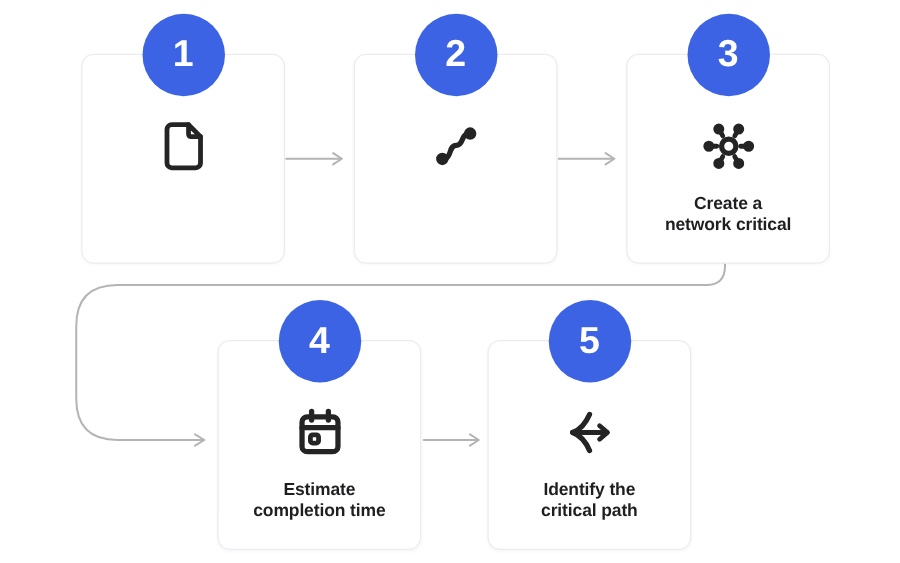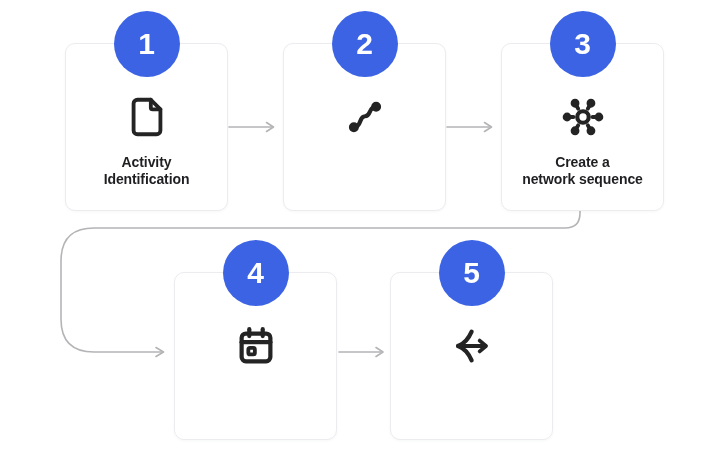--- a/index.html
+++ b/index.html
@@ -110,22 +110,20 @@
   <div class="card step1">
     <div class="badge">
       <span>1</span>
     </div>
     <div class="icon">
       <svg viewBox="0 0 24 24" fill="none">
         <path d="M14 3v4a1 1 0 0 0 1 1h4" stroke-width="2"></path>
         <path d="M14 3H7a2 2 0 0 0-2 2v14a2 2 0 0 0 2 2h10a2 2 0 0 0 2-2V8z" stroke-width="2"></path>
       </svg>
     </div>
-    <div class="label">Activity
-Identification</div>
   </div>
 
   <div class="card step2">
     <div class="badge">
       <span>2</span>
     </div>
     <div class="icon">
       <svg viewBox="0 0 24 24" fill="none">
         <path d="M6.2 17.3 C10.5 17.3 8.6 11.6 12 11.6 C15.4 11.6 13.5 6.7 17.8 6.7" stroke-width="2.2"></path>
         <circle cx="6.2" cy="17.3" r="2.1" fill="currentColor" stroke="none"></circle>
@@ -149,45 +147,49 @@
         <path d="M14.5 16.33 L15.75 18.5" stroke-width="2"></path>
         <circle cx="20.3" cy="12" r="1.8" fill="currentColor" stroke="none"></circle>
         <circle cx="16.15" cy="4.81" r="1.8" fill="currentColor" stroke="none"></circle>
         <circle cx="7.85" cy="4.81" r="1.8" fill="currentColor" stroke="none"></circle>
         <circle cx="3.7" cy="12" r="1.8" fill="currentColor" stroke="none"></circle>
         <circle cx="7.85" cy="19.19" r="1.8" fill="currentColor" stroke="none"></circle>
         <circle cx="16.15" cy="19.19" r="1.8" fill="currentColor" stroke="none"></circle>
       </svg>
     </div>
     <div class="label">Create a
-network sequence</div>
+network critical</div>
   </div>
 
   <div class="card step4">
     <div class="badge">
       <span>4</span>
     </div>
     <div class="icon">
       <svg viewBox="0 0 24 24" fill="none">
         <rect x="4.5" y="5.5" width="15" height="14.5" rx="2.2" stroke-width="2.2"></rect>
         <path d="M8.5 3.2 V6.8" stroke-width="2.2"></path>
         <path d="M15.5 3.2 V6.8" stroke-width="2.2"></path>
         <path d="M4.5 10 H19.5" stroke-width="2.2"></path>
         <rect x="8" y="13" width="3.4" height="3.4" rx="0.9" stroke-width="2"></rect>
       </svg>
     </div>
+    <div class="label">Estimate
+completion time</div>
   </div>
 
   <div class="card step5">
     <div class="badge">
       <span>5</span>
     </div>
     <div class="icon">
       <svg viewBox="0 0 24 24" fill="none">
         <path d="M4.8 12 H19" stroke-width="2"></path>
         <path d="M16 9.2 L19.3 12 L16 14.8" stroke-width="2"></path>
         <path d="M11.8 4.5 C10.2 8.2 8 10.8 4.8 12" stroke-width="2.2"></path>
         <path d="M11.8 19.5 C10.2 15.8 8 13.2 4.8 12" stroke-width="2.2"></path>
       </svg>
     </div>
+    <div class="label">Identify the
+critical path</div>
   </div>
 
 </div>
 
 </body></html>

